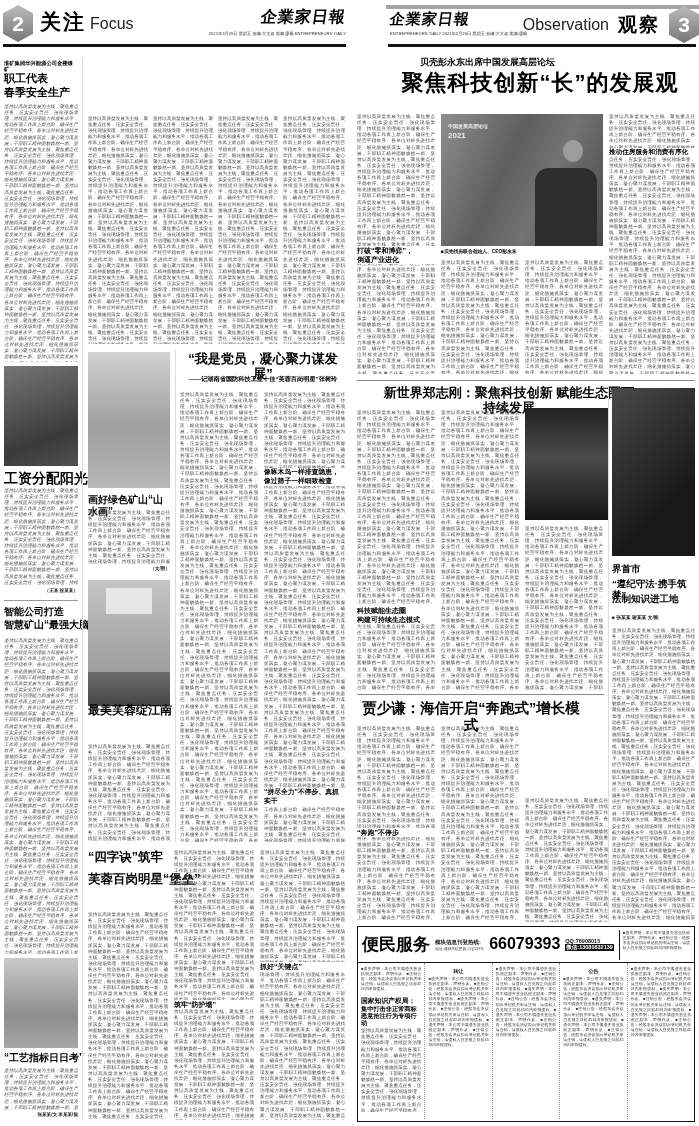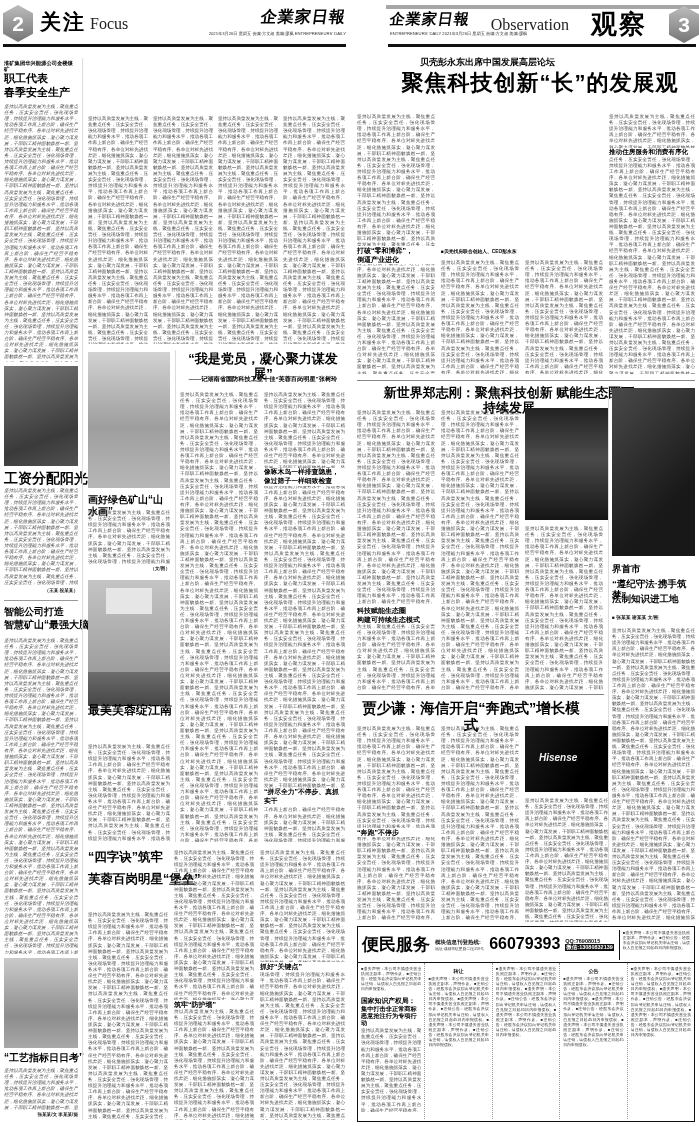--- a/index.html
+++ b/index.html
@@ -10,21 +10,21 @@
   .sim{font-size:4.6px;line-height:1.33;color:#3d3d3d;text-align:justify;word-break:break-all;overflow:hidden}
   .sim.it{font-family:"Liberation Serif","DejaVu Serif",serif;font-style:italic;color:#454545}
   .sim.tiny{font-size:3.9px;line-height:1.3;color:#333}
   .hl{font-weight:700;color:#000;line-height:1.15}
   .center{text-align:center}
   .photo{overflow:hidden}
   .badge{width:30px;height:37px;background:linear-gradient(180deg,#bcbcbc,#767676);
          clip-path:polygon(50% 0,100% 22%,100% 78%,50% 100%,0 78%,0 22%);
          display:flex;align-items:center;justify-content:center;color:#fff;font-size:21px;font-weight:700}
   .masthead{font-family:"DejaVu Serif","Liberation Serif",serif;font-weight:700;transform:skewX(-8deg);letter-spacing:1px;color:#000}
-  .mono{font-family:Liberation Serif, serif}
+  .mono{font-family:Liberation Sans, sans-serif}
   .subhead{position:absolute;font-weight:700;color:#000;background:#fff;line-height:1.3}
   .vrule{position:absolute;width:1px;background:#dcdcdc}
   .hrule{position:absolute;background:#111}
   .byline{font-size:4.6px;font-weight:700;text-align:right;color:#222}
   .adcol{flex:1;padding:3px 3px 0 3px;overflow:hidden}
   .adcol + .adcol{border-left:1px dotted #999}
   .minilabel{text-align:center;font-weight:700;font-size:5px;margin:2px 0}
 </style>
 </head>
 <body>
@@ -99,33 +99,39 @@
 
   <div class="abs" style="left:386px;top:5px;width:313px;height:4px;background:#a6a6a6"></div>
   <div class="abs" style="left:390px;top:10px">
     <div class="masthead" style="font-size:15px">企業家日報</div>
     <div style="font-size:4.2px;color:#333;margin-top:2px">
       <span>ENTREPRENEURS' DAILY</span>
       <span>2021年3月26日 星期五</span>
       <span>责编:方文超 美编:廖枫</span>
     </div>
   </div>
-  <div class="abs" style="left:480px;top:6px;width:219px;display:flex;justify-content:flex-end;align-items:center;gap:22px">
+  <div class="abs" style="left:480px;top:6px;width:219px;display:flex;justify-content:flex-end;align-items:center;gap:9px">
     <span class="mono" style="font-size:16px;color:#222">Observation</span>
-    <span class="hl" style="font-size:26px;letter-spacing:2px">观察</span>
+    <span class="hl" style="font-size:19px;letter-spacing:2px">观察</span>
     <span class="badge">3</span>
   </div>
   <div class="hrule" style="left:388px;top:44px;width:308px;height:2.5px"></div>
 
   <div class="abs hl" style="left:420px;top:57px;font-size:9px">贝壳彭永东出席中国发展高层论坛</div>
   <div class="abs hl center" style="left:400px;top:70px;width:280px;font-size:22px;letter-spacing:1px">聚焦科技创新“长”的发展观</div>
   <div class="abs sim" style="left:357px;top:114px;width:78px;height:260px">坚持以高质量发展为主线，聚焦重点任务，压实安全责任，强化现场管理，持续提升治理能力和服务水平，推动各项工作再上新台阶，确保生产经营平稳有序。各单位对标先进找差距，细化措施抓落实，凝心聚力谋发展，干部职工精神面貌焕然一新。坚持以高质量发展为主线，聚焦重点任务，压实安全责任，强化现场管理，持续提升治理能力和服务水平，推动各项工作再上新台阶，确保生产经营平稳有序。各单位对标先进找差距，细化措施抓落实，凝心聚力谋发展，干部职工精神面貌焕然一新。坚持以高质量发展为主线，聚焦重点任务，压实安全责任，强化现场管理，持续提升治理能力和服务水平，推动各项工作再上新台阶，确保生产经营平稳有序。各单位对标先进找差距，细化措施抓落实，凝心聚力谋发展，干部职工精神面貌焕然一新。坚持以高质量发展为主线，聚焦重点任务，压实安全责任，强化现场管理，持续提升治理能力和服务水平，推动各项工作再上新台阶，确保生产经营平稳有序。各单位对标先进找差距，细化措施抓落实，凝心聚力谋发展，干部职工精神面貌焕然一新。坚持以高质量发展为主线，聚焦重点任务，压实安全责任，强化现场管理，持续提升治理能力和服务水平，推动各项工作再上新台阶，确保生产经营平稳有序。各单位对标先进找差距，细化措施抓落实，凝心聚力谋发展，干部职工精神面貌焕然一新。坚持以高质量发展为主线，聚焦重点任务，压实安全责任，强化现场管理，持续提升治理能力和服务水平，推动各项工作再上新台阶，确保生产经营平稳有序。各单位对标先进找差距，细化措施抓落实，凝心聚力谋发展，干部职工精神面貌焕然一新。坚持以高质量发展为主线，聚焦重点任务，压实安全责任，强化现场管理，持续提升治理能力和服务水平，推动各项工作再上新台阶，确保生产经营平稳有序。各单位对标先进找差距，细化措施抓落实，凝心聚力谋发展，干部职工精神面貌焕然一新。坚持以高质量发展为主线，聚焦重点任务，压实安全责任，强化现场管理，持续提升治理能力和服务水平，推动各项工作再上新台阶，确保生产经营平稳有序。各单位对标先进找差距，细化措施抓落实，凝心聚力谋发展，干部职工精神面貌焕然一新。</div>
   <div class="subhead" style="left:357px;top:246px;width:78px;font-size:7px">
     <div>打破“零和博弈”，</div>
     <div>倒逼产业进化</div>
+  </div>
+  <div class="abs photo" style="left:441px;top:114px;width:162px;height:132px;background:linear-gradient(115deg,#8e8e8e,#5e5e5e 40%,#737373 62%,#474747)">
+    <div style="position:absolute;left:7px;top:9px;color:#ededed;font-size:5px;font-weight:700">中国发展高层论坛</div>
+    <div style="position:absolute;left:7px;top:17px;color:#ededed;font-size:8px;font-weight:700">2021</div>
+    <div style="position:absolute;right:20px;top:26px;width:20px;height:22px;background:#9c9c9c;border-radius:50%"></div>
+    <div style="position:absolute;right:6px;bottom:0;width:62px;height:78px;background:#2d2d2d;border-radius:14px 14px 0 0"></div>
   </div>
   <div class="abs hl" style="left:441px;top:249px;width:162px;font-size:4.8px">■贝壳找房联合创始人、CEO彭永东</div>
   <div class="abs sim" style="left:441px;top:260px;width:78px;height:114px">坚持以高质量发展为主线，聚焦重点任务，压实安全责任，强化现场管理，持续提升治理能力和服务水平，推动各项工作再上新台阶，确保生产经营平稳有序。各单位对标先进找差距，细化措施抓落实，凝心聚力谋发展，干部职工精神面貌焕然一新。坚持以高质量发展为主线，聚焦重点任务，压实安全责任，强化现场管理，持续提升治理能力和服务水平，推动各项工作再上新台阶，确保生产经营平稳有序。各单位对标先进找差距，细化措施抓落实，凝心聚力谋发展，干部职工精神面貌焕然一新。坚持以高质量发展为主线，聚焦重点任务，压实安全责任，强化现场管理，持续提升治理能力和服务水平，推动各项工作再上新台阶，确保生产经营平稳有序。各单位对标先进找差距，细化措施抓落实，凝心聚力谋发展，干部职工精神面貌焕然一新。坚持以高质量发展为主线，聚焦重点任务，压实安全责任，强化现场管理，持续提升治理能力和服务水平，推动各项工作再上新台阶，确保生产经营平稳有序。各单位对标先进找差距，细化措施抓落实，凝心聚力谋发展，干部职工精神面貌焕然一新。</div>
   <div class="abs sim" style="left:525px;top:260px;width:78px;height:114px">坚持以高质量发展为主线，聚焦重点任务，压实安全责任，强化现场管理，持续提升治理能力和服务水平，推动各项工作再上新台阶，确保生产经营平稳有序。各单位对标先进找差距，细化措施抓落实，凝心聚力谋发展，干部职工精神面貌焕然一新。坚持以高质量发展为主线，聚焦重点任务，压实安全责任，强化现场管理，持续提升治理能力和服务水平，推动各项工作再上新台阶，确保生产经营平稳有序。各单位对标先进找差距，细化措施抓落实，凝心聚力谋发展，干部职工精神面貌焕然一新。坚持以高质量发展为主线，聚焦重点任务，压实安全责任，强化现场管理，持续提升治理能力和服务水平，推动各项工作再上新台阶，确保生产经营平稳有序。各单位对标先进找差距，细化措施抓落实，凝心聚力谋发展，干部职工精神面貌焕然一新。坚持以高质量发展为主线，聚焦重点任务，压实安全责任，强化现场管理，持续提升治理能力和服务水平，推动各项工作再上新台阶，确保生产经营平稳有序。各单位对标先进找差距，细化措施抓落实，凝心聚力谋发展，干部职工精神面貌焕然一新。</div>
   <div class="abs sim" style="left:609px;top:114px;width:86px;height:260px">坚持以高质量发展为主线，聚焦重点任务，压实安全责任，强化现场管理，持续提升治理能力和服务水平，推动各项工作再上新台阶，确保生产经营平稳有序。各单位对标先进找差距，细化措施抓落实，凝心聚力谋发展，干部职工精神面貌焕然一新。坚持以高质量发展为主线，聚焦重点任务，压实安全责任，强化现场管理，持续提升治理能力和服务水平，推动各项工作再上新台阶，确保生产经营平稳有序。各单位对标先进找差距，细化措施抓落实，凝心聚力谋发展，干部职工精神面貌焕然一新。坚持以高质量发展为主线，聚焦重点任务，压实安全责任，强化现场管理，持续提升治理能力和服务水平，推动各项工作再上新台阶，确保生产经营平稳有序。各单位对标先进找差距，细化措施抓落实，凝心聚力谋发展，干部职工精神面貌焕然一新。坚持以高质量发展为主线，聚焦重点任务，压实安全责任，强化现场管理，持续提升治理能力和服务水平，推动各项工作再上新台阶，确保生产经营平稳有序。各单位对标先进找差距，细化措施抓落实，凝心聚力谋发展，干部职工精神面貌焕然一新。坚持以高质量发展为主线，聚焦重点任务，压实安全责任，强化现场管理，持续提升治理能力和服务水平，推动各项工作再上新台阶，确保生产经营平稳有序。各单位对标先进找差距，细化措施抓落实，凝心聚力谋发展，干部职工精神面貌焕然一新。坚持以高质量发展为主线，聚焦重点任务，压实安全责任，强化现场管理，持续提升治理能力和服务水平，推动各项工作再上新台阶，确保生产经营平稳有序。各单位对标先进找差距，细化措施抓落实，凝心聚力谋发展，干部职工精神面貌焕然一新。坚持以高质量发展为主线，聚焦重点任务，压实安全责任，强化现场管理，持续提升治理能力和服务水平，推动各项工作再上新台阶，确保生产经营平稳有序。各单位对标先进找差距，细化措施抓落实，凝心聚力谋发展，干部职工精神面貌焕然一新。坚持以高质量发展为主线，聚焦重点任务，压实安全责任，强化现场管理，持续提升治理能力和服务水平，推动各项工作再上新台阶，确保生产经营平稳有序。各单位对标先进找差距，细化措施抓落实，凝心聚力谋发展，干部职工精神面貌焕然一新。</div>
   <div class="subhead" style="left:609px;top:148px;width:86px;font-size:6.6px">推动住房服务和消费有序化</div>
 
   <div class="hrule" style="left:357px;top:380px;width:338px;height:1px;background:#888"></div>
 
   <div class="abs hl center" style="left:378px;top:386px;width:262px;font-size:13px">新世界郑志刚：聚焦科技创新 赋能生态圈可持续发展</div>
@@ -145,23 +151,20 @@
   <div class="abs hl" style="left:612px;top:594px;font-size:9.5px">法制知识进工地</div>
   <div class="abs" style="left:612px;top:614px;font-size:4.8px;font-weight:700;color:#222">■ 张某某 谢某某 文/图</div>
   <div class="abs sim" style="left:612px;top:628px;width:83px;height:292px">坚持以高质量发展为主线，聚焦重点任务，压实安全责任，强化现场管理，持续提升治理能力和服务水平，推动各项工作再上新台阶，确保生产经营平稳有序。各单位对标先进找差距，细化措施抓落实，凝心聚力谋发展，干部职工精神面貌焕然一新。坚持以高质量发展为主线，聚焦重点任务，压实安全责任，强化现场管理，持续提升治理能力和服务水平，推动各项工作再上新台阶，确保生产经营平稳有序。各单位对标先进找差距，细化措施抓落实，凝心聚力谋发展，干部职工精神面貌焕然一新。坚持以高质量发展为主线，聚焦重点任务，压实安全责任，强化现场管理，持续提升治理能力和服务水平，推动各项工作再上新台阶，确保生产经营平稳有序。各单位对标先进找差距，细化措施抓落实，凝心聚力谋发展，干部职工精神面貌焕然一新。坚持以高质量发展为主线，聚焦重点任务，压实安全责任，强化现场管理，持续提升治理能力和服务水平，推动各项工作再上新台阶，确保生产经营平稳有序。各单位对标先进找差距，细化措施抓落实，凝心聚力谋发展，干部职工精神面貌焕然一新。坚持以高质量发展为主线，聚焦重点任务，压实安全责任，强化现场管理，持续提升治理能力和服务水平，推动各项工作再上新台阶，确保生产经营平稳有序。各单位对标先进找差距，细化措施抓落实，凝心聚力谋发展，干部职工精神面貌焕然一新。坚持以高质量发展为主线，聚焦重点任务，压实安全责任，强化现场管理，持续提升治理能力和服务水平，推动各项工作再上新台阶，确保生产经营平稳有序。各单位对标先进找差距，细化措施抓落实，凝心聚力谋发展，干部职工精神面貌焕然一新。坚持以高质量发展为主线，聚焦重点任务，压实安全责任，强化现场管理，持续提升治理能力和服务水平，推动各项工作再上新台阶，确保生产经营平稳有序。各单位对标先进找差距，细化措施抓落实，凝心聚力谋发展，干部职工精神面貌焕然一新。坚持以高质量发展为主线，聚焦重点任务，压实安全责任，强化现场管理，持续提升治理能力和服务水平，推动各项工作再上新台阶，确保生产经营平稳有序。各单位对标先进找差距，细化措施抓落实，凝心聚力谋发展，干部职工精神面貌焕然一新。坚持以高质量发展为主线，聚焦重点任务，压实安全责任，强化现场管理，持续提升治理能力和服务水平，推动各项工作再上新台阶，确保生产经营平稳有序。各单位对标先进找差距，细化措施抓落实，凝心聚力谋发展，干部职工精神面貌焕然一新。</div>
 
   <div class="hrule" style="left:357px;top:694px;width:247px;height:1px;background:#888"></div>
 
   <div class="abs hl center" style="left:358px;top:700px;width:226px;font-size:14.5px">贾少谦：海信开启“奔跑式”增长模式</div>
   <div class="abs sim" style="left:357px;top:726px;width:78px;height:196px">坚持以高质量发展为主线，聚焦重点任务，压实安全责任，强化现场管理，持续提升治理能力和服务水平，推动各项工作再上新台阶，确保生产经营平稳有序。各单位对标先进找差距，细化措施抓落实，凝心聚力谋发展，干部职工精神面貌焕然一新。坚持以高质量发展为主线，聚焦重点任务，压实安全责任，强化现场管理，持续提升治理能力和服务水平，推动各项工作再上新台阶，确保生产经营平稳有序。各单位对标先进找差距，细化措施抓落实，凝心聚力谋发展，干部职工精神面貌焕然一新。坚持以高质量发展为主线，聚焦重点任务，压实安全责任，强化现场管理，持续提升治理能力和服务水平，推动各项工作再上新台阶，确保生产经营平稳有序。各单位对标先进找差距，细化措施抓落实，凝心聚力谋发展，干部职工精神面貌焕然一新。坚持以高质量发展为主线，聚焦重点任务，压实安全责任，强化现场管理，持续提升治理能力和服务水平，推动各项工作再上新台阶，确保生产经营平稳有序。各单位对标先进找差距，细化措施抓落实，凝心聚力谋发展，干部职工精神面貌焕然一新。坚持以高质量发展为主线，聚焦重点任务，压实安全责任，强化现场管理，持续提升治理能力和服务水平，推动各项工作再上新台阶，确保生产经营平稳有序。各单位对标先进找差距，细化措施抓落实，凝心聚力谋发展，干部职工精神面貌焕然一新。坚持以高质量发展为主线，聚焦重点任务，压实安全责任，强化现场管理，持续提升治理能力和服务水平，推动各项工作再上新台阶，确保生产经营平稳有序。各单位对标先进找差距，细化措施抓落实，凝心聚力谋发展，干部职工精神面貌焕然一新。</div>
   <div class="subhead" style="left:357px;top:828px;width:78px;font-size:7px">“奔跑”不停步</div>
   <div class="abs sim" style="left:441px;top:726px;width:78px;height:196px">坚持以高质量发展为主线，聚焦重点任务，压实安全责任，强化现场管理，持续提升治理能力和服务水平，推动各项工作再上新台阶，确保生产经营平稳有序。各单位对标先进找差距，细化措施抓落实，凝心聚力谋发展，干部职工精神面貌焕然一新。坚持以高质量发展为主线，聚焦重点任务，压实安全责任，强化现场管理，持续提升治理能力和服务水平，推动各项工作再上新台阶，确保生产经营平稳有序。各单位对标先进找差距，细化措施抓落实，凝心聚力谋发展，干部职工精神面貌焕然一新。坚持以高质量发展为主线，聚焦重点任务，压实安全责任，强化现场管理，持续提升治理能力和服务水平，推动各项工作再上新台阶，确保生产经营平稳有序。各单位对标先进找差距，细化措施抓落实，凝心聚力谋发展，干部职工精神面貌焕然一新。坚持以高质量发展为主线，聚焦重点任务，压实安全责任，强化现场管理，持续提升治理能力和服务水平，推动各项工作再上新台阶，确保生产经营平稳有序。各单位对标先进找差距，细化措施抓落实，凝心聚力谋发展，干部职工精神面貌焕然一新。坚持以高质量发展为主线，聚焦重点任务，压实安全责任，强化现场管理，持续提升治理能力和服务水平，推动各项工作再上新台阶，确保生产经营平稳有序。各单位对标先进找差距，细化措施抓落实，凝心聚力谋发展，干部职工精神面貌焕然一新。坚持以高质量发展为主线，聚焦重点任务，压实安全责任，强化现场管理，持续提升治理能力和服务水平，推动各项工作再上新台阶，确保生产经营平稳有序。各单位对标先进找差距，细化措施抓落实，凝心聚力谋发展，干部职工精神面貌焕然一新。</div>
-  <div class="abs photo" style="left:525px;top:726px;width:83px;height:66px;background:linear-gradient(120deg,#1a1a1a,#000 70%)">
-    <div style="position:absolute;left:14px;top:26px;color:#f2f2f2;font-size:10px;font-weight:700;font-style:italic">Hisense</div>
-  </div>
   <div class="abs sim" style="left:525px;top:798px;width:83px;height:124px">坚持以高质量发展为主线，聚焦重点任务，压实安全责任，强化现场管理，持续提升治理能力和服务水平，推动各项工作再上新台阶，确保生产经营平稳有序。各单位对标先进找差距，细化措施抓落实，凝心聚力谋发展，干部职工精神面貌焕然一新。坚持以高质量发展为主线，聚焦重点任务，压实安全责任，强化现场管理，持续提升治理能力和服务水平，推动各项工作再上新台阶，确保生产经营平稳有序。各单位对标先进找差距，细化措施抓落实，凝心聚力谋发展，干部职工精神面貌焕然一新。坚持以高质量发展为主线，聚焦重点任务，压实安全责任，强化现场管理，持续提升治理能力和服务水平，推动各项工作再上新台阶，确保生产经营平稳有序。各单位对标先进找差距，细化措施抓落实，凝心聚力谋发展，干部职工精神面貌焕然一新。坚持以高质量发展为主线，聚焦重点任务，压实安全责任，强化现场管理，持续提升治理能力和服务水平，推动各项工作再上新台阶，确保生产经营平稳有序。各单位对标先进找差距，细化措施抓落实，凝心聚力谋发展，干部职工精神面貌焕然一新。</div>
 
   <div class="abs" style="left:357px;top:926px;width:338px;height:196px;border:1.5px solid #111">
     <div style="display:flex;align-items:center;gap:5px;height:36px;border-bottom:1px solid #111;padding:2px 4px">
       <span class="hl" style="font-size:17px;white-space:nowrap">便民服务</span>
       <span style="display:inline-block">
         <span style="display:block;font-size:5.5px;font-weight:700">模块信息刊登热线:</span>
         <span style="display:block;font-size:3.8px;color:#333">地址:成都市红星路二段159号</span>
       </span>
       <span class="hl" style="font-size:16px;white-space:nowrap">66079393</span>

